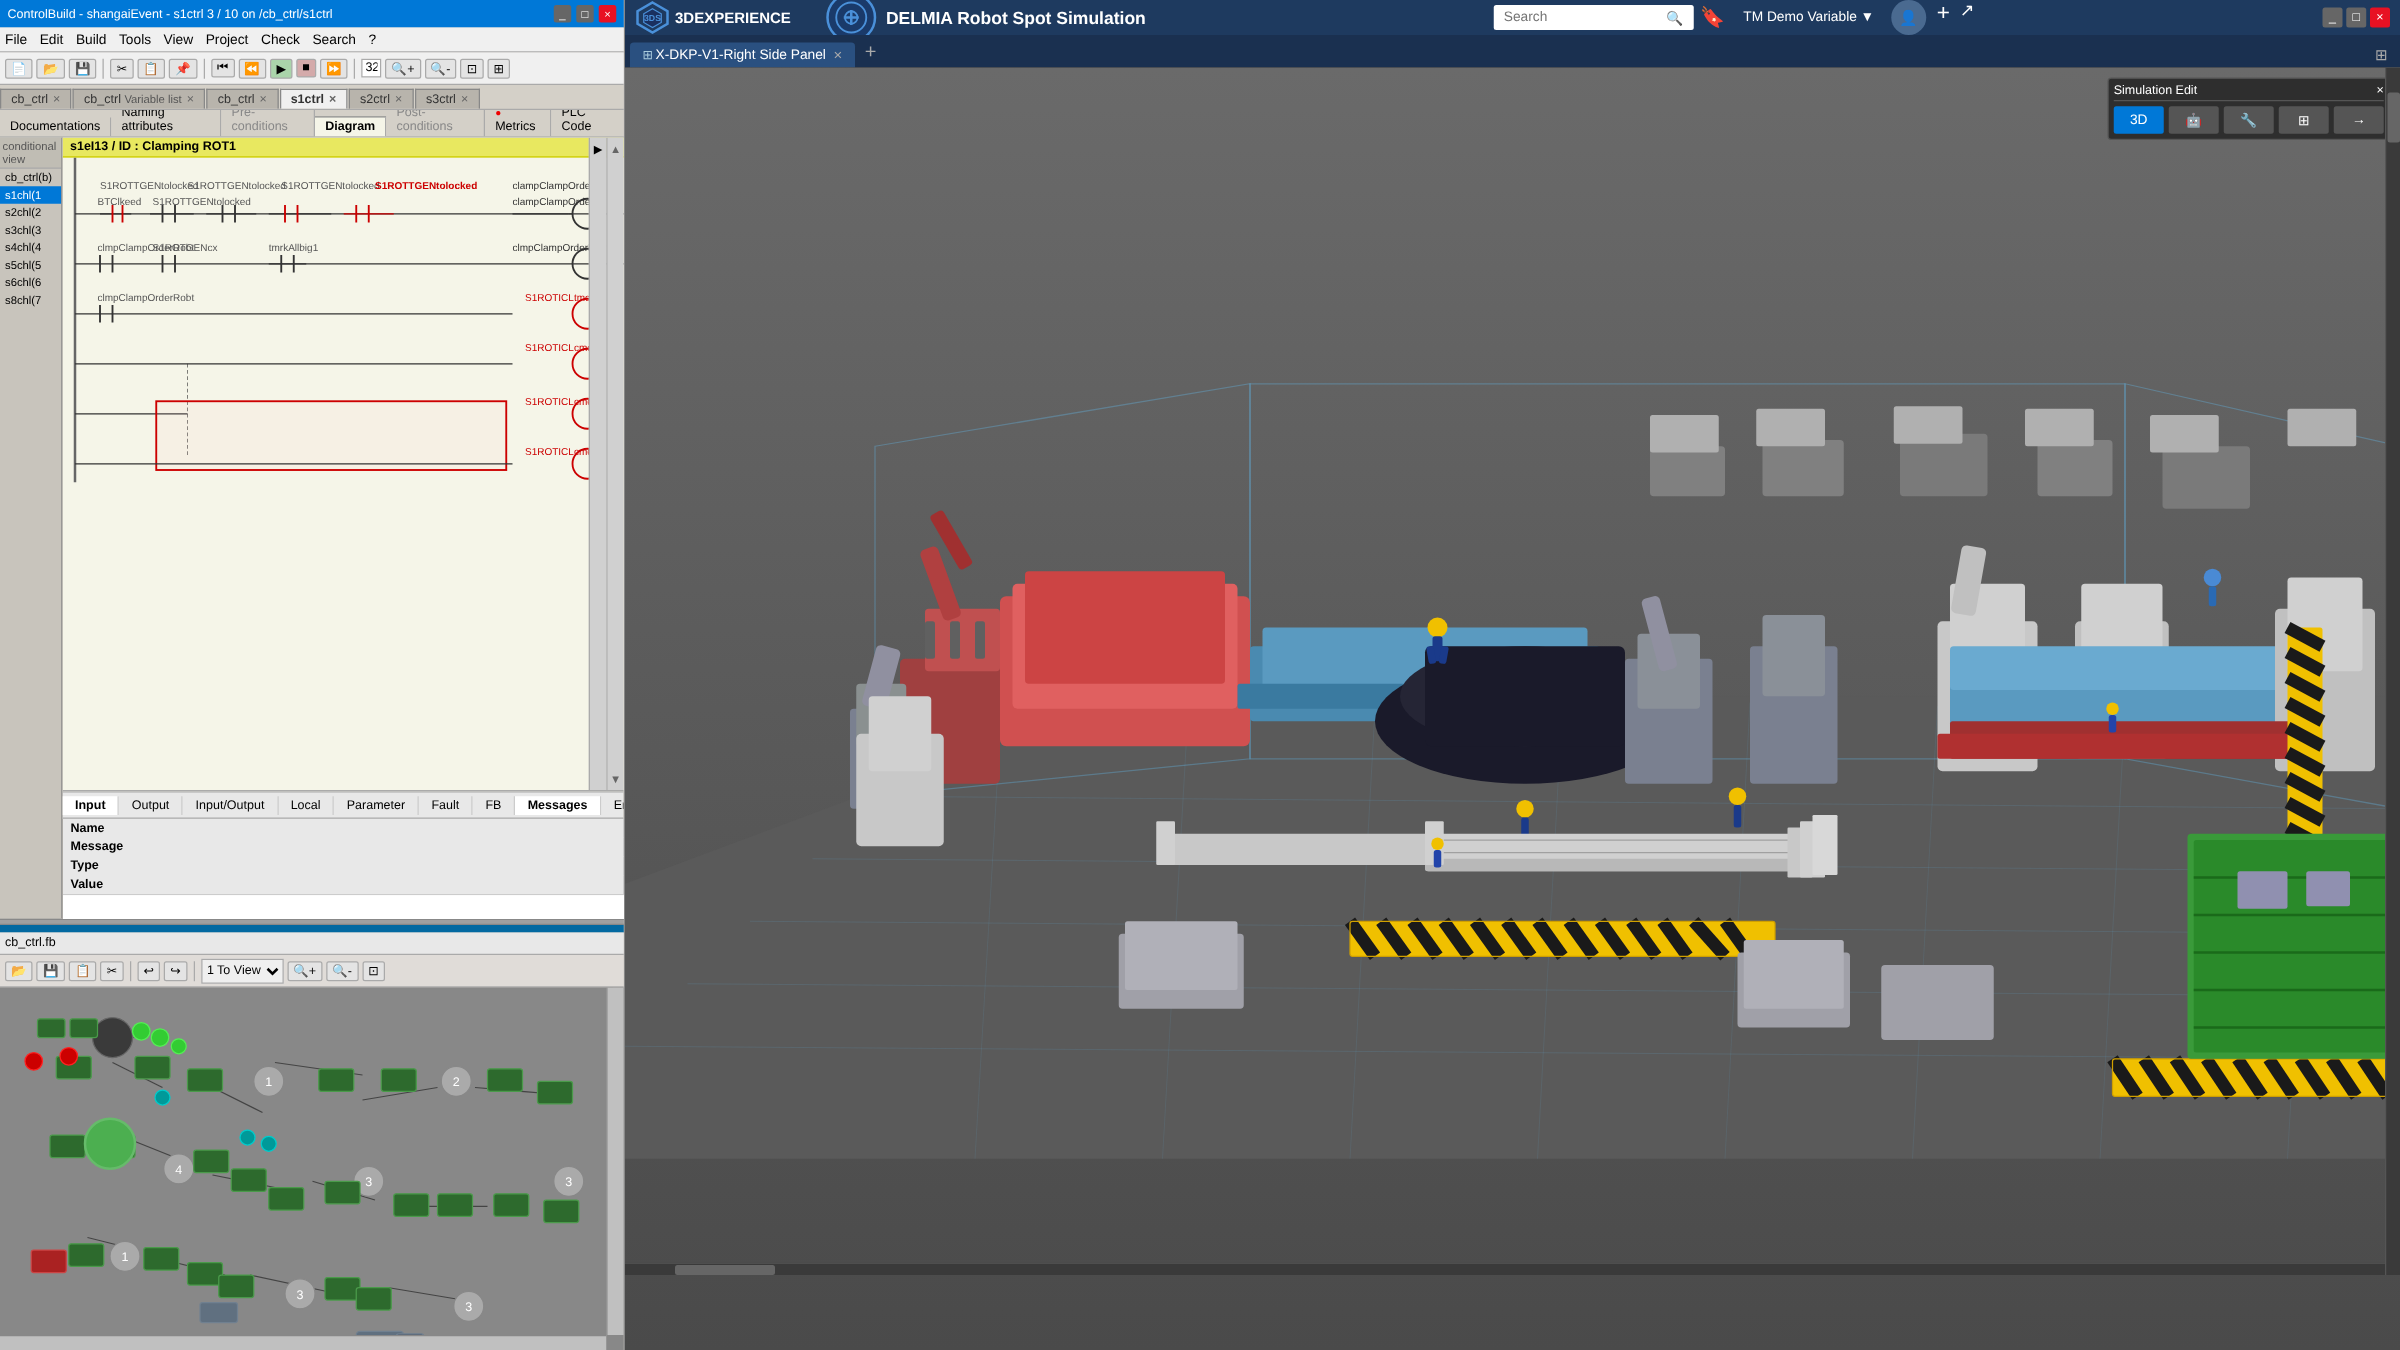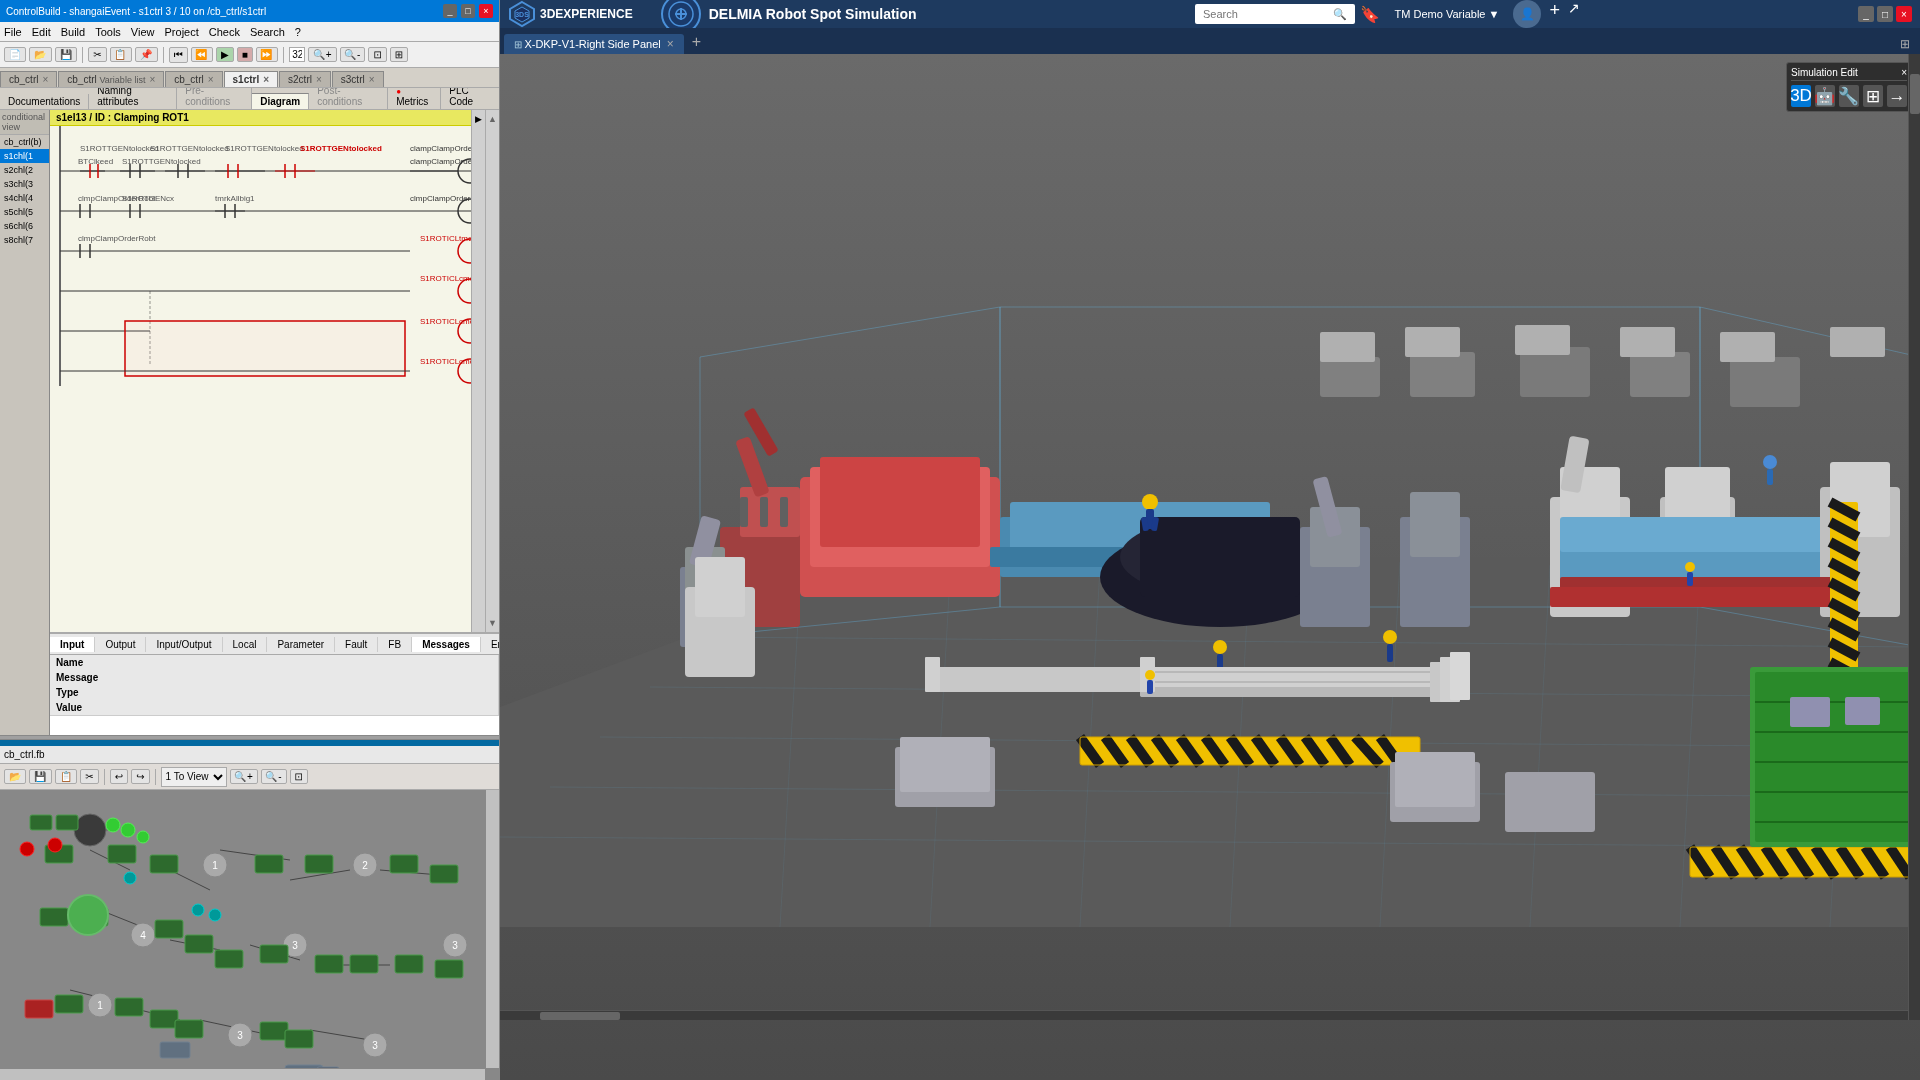--- a/index.html
+++ b/index.html
@@ -70,21 +70,21 @@
     
     .dex-tabs { height: 26px; background: #1a3050; display: flex; align-items: flex-end; padding: 0 4px; }
 
     
     .viewport { flex: 1; background: #5a5a5a; position: relative; overflow: hidden; }
 
     
     .sim-tools { position: absolute; top: 8px; right: 8px; background: rgba(40,40,40,0.9); border: 1px solid #555; border-radius: 3px; padding: 4px; }
     .sim-tools-title { color: white; font-size: 10px; border-bottom: 1px solid #555; margin-bottom: 4px; padding-bottom: 2px; display: flex; justify-content: space-between; }
     .sim-tools-icons { display: flex; gap: 4px; }
-    .sim-tool-icon { width: 20px; height: 22px; background: #555; border-radius: 2px; display: flex; align-items: center; justify-content: center; cursor: pointer; color: white; font-size: 17px; }
+    .sim-tool-icon { width: 40px; height: 22px; background: #555; border-radius: 2px; display: flex; align-items: center; justify-content: center; cursor: pointer; color: white; font-size: 11px; }
     .sim-tool-icon.active { background: #0078d7; }
 
     
     .h-splitter { height: 5px; background: #a0a0a0; cursor: row-resize; border-top: 1px solid #888; border-bottom: 1px solid #888; }
   </style>
 </head>
 <body>
 
 <div id="left-panel">
 

